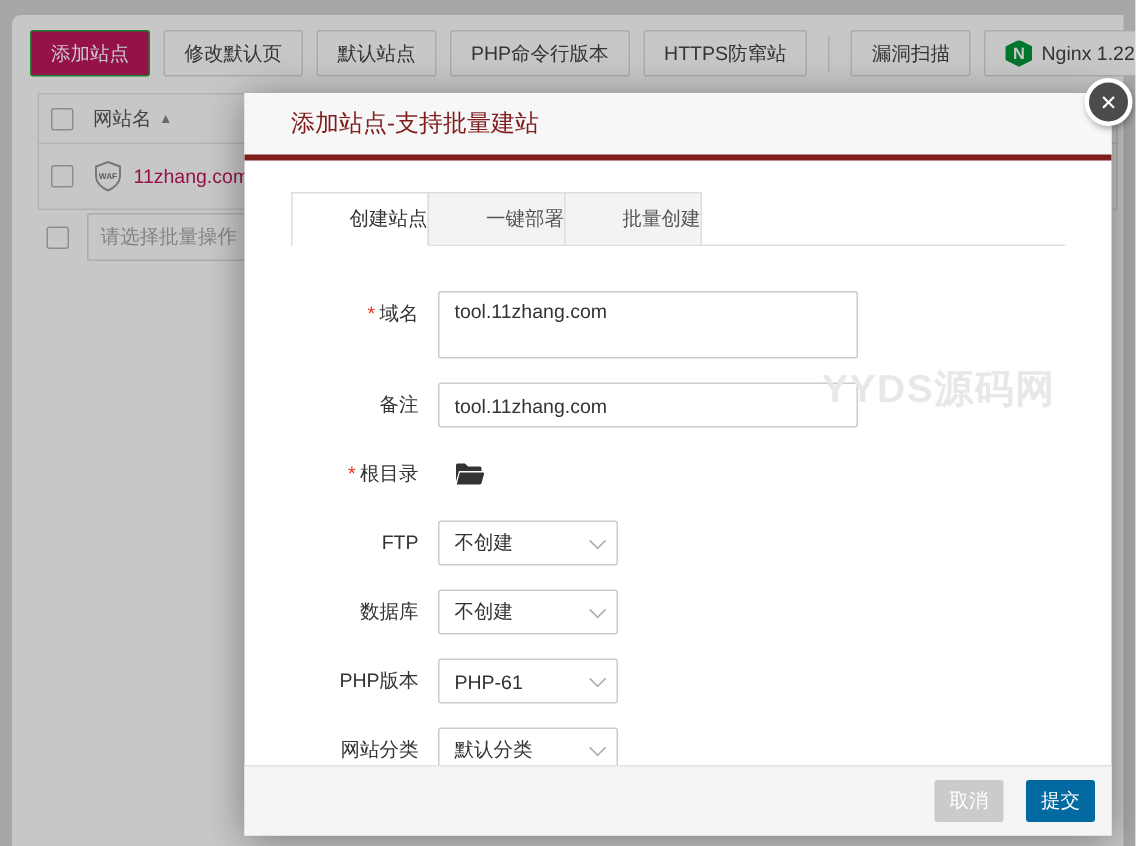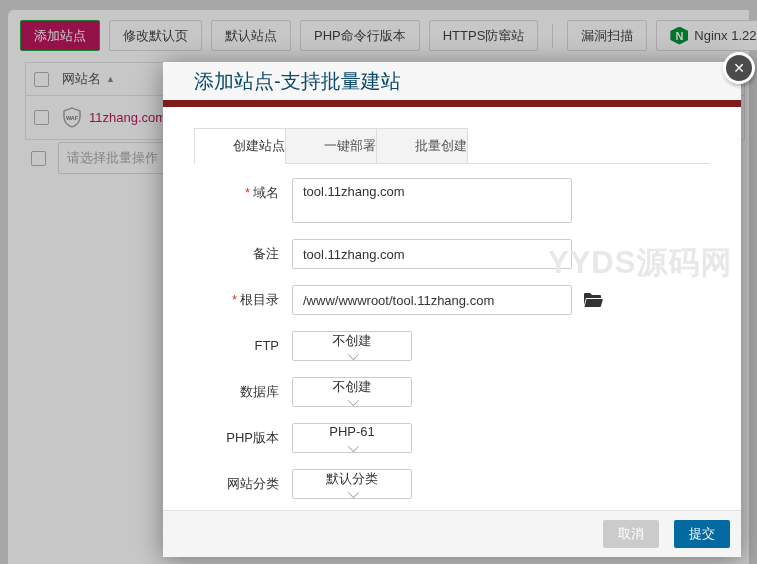--- a/index.html
+++ b/index.html
@@ -27,45 +27,45 @@
   .site-link { color:#be185d; margin-left:7px; cursor:pointer; }
   .batch-row { position:absolute; left:23px; top:142px; display:flex; align-items:center; }
   .batch-select { margin-left:12px; width:130px; height:32px; border:1px solid #ddd; border-radius:2px; background:#fff; display:flex; align-items:center; justify-content:space-between; padding:0 8px; color:#aaa; }
   .batch-caret { color:#777; font-size:9px; }
 
   
   .overlay { position:absolute; inset:0; background:rgba(0,0,0,0.22); z-index:5; }
 
   
   .modal { position:absolute; left:163px; top:62px; width:578px; height:495px; background:#fff; z-index:10; box-shadow:0 3px 25px rgba(0,0,0,0.4); }
-  .modal-header { height:45px; background:#f7f7f7; border-bottom:7px solid #7f1d1d; display:flex; align-items:center; padding-left:31px; font-size:20px; color:#0c4a6e; }
+  .modal-header { height:45px; background:#f7f7f7; border-bottom:4px solid #7f1d1d; display:flex; align-items:center; padding-left:31px; font-size:16px; color:#7f1d1d; }
   .modal-close { position:absolute; left:560px; top:-10px; width:32px; height:32px; border-radius:50%; background:#4b4b4b; border:3px solid #fff; color:#fff; font-size:14px; font-weight:bold; display:flex; align-items:center; justify-content:center; cursor:pointer; box-shadow:1px 2px 4px rgba(0,0,0,0.3); }
   .modal-body { padding:21px 31px 0 31px; }
 
   .tabs { display:flex; border-bottom:1px solid #ddd; }
   .tab { width:92px; height:35px; line-height:33px; text-align:right; border:1px solid #ddd; border-bottom:none; background:#f3f3f3; color:#555; cursor:pointer; margin-right:-1px; }
   .tab.active { background:#fff; color:#333; margin-bottom:-1px; height:36px; }
 
-  .form { margin-top:14px; }
+  .form { margin-top:30px; }
   .frow { display:flex; align-items:flex-start; margin-bottom:16px; }
   .frow.center { align-items:flex-end; }
   .flabel { width:85px; text-align:right; margin-right:13px; color:#333; line-height:30px; flex:none; white-space:nowrap; }
   .req { color:#f32f15; margin-right:3px; }
   .f-textarea { width:280px; height:45px; border:1px solid #ccc; border-radius:2px; padding:5px 10px; font-family:inherit; font-size:13px; color:#333; resize:none; outline:none; }
   .f-input { width:280px; height:30px; border:1px solid #ccc; border-radius:2px; padding:0 10px; font-family:inherit; font-size:13px; color:#333; outline:none; }
-  .sel { width:120px; height:30px; border:1px solid #ccc; border-radius:2px; background:#fff; display:flex; align-items:center; justify-content:space-between; padding:0 10px; cursor:pointer; color:#333;flex-direction:column; }
+  .sel { width:120px; height:30px; border:1px solid #ccc; border-radius:2px; background:#fff; display:flex; align-items:center; justify-content:space-between; padding:0 10px; cursor:pointer; color:#333; }
   .chev { width:8px; height:8px; border-right:1px solid #aaa; border-bottom:1px solid #aaa; transform:rotate(45deg) translateY(-2px); }
   .folder-ic { margin-left:11px; margin-top:7px; cursor:pointer; }
 
   .modal-footer { position:absolute; left:0; bottom:0; width:100%; height:47px; background:#f5f5f5; border-top:1px solid #e3e3e3; display:flex; align-items:center; justify-content:flex-end; padding-right:11px; gap:15px; }
-  .btn { width:56px; height:28px; border:none; border-radius:2px; color:#fff; font-size:13px; font-family:inherit; cursor:pointer; }
+  .btn { width:46px; height:28px; border:none; border-radius:2px; color:#fff; font-size:13px; font-family:inherit; cursor:pointer; }
   .btn-cancel { background:#cbcbcb; }
   .btn-submit { background:#0369a1; }
 
-  .watermark { position:absolute; left:385px; top:180px; font-size:31px; font-weight:bold; color:#e8e8e8; letter-spacing:1px; z-index:12; pointer-events:none; white-space:nowrap; }
+  .watermark { position:absolute; left:385px; top:180px; font-size:26px; font-weight:bold; color:#e8e8e8; letter-spacing:1px; z-index:12; pointer-events:none; white-space:nowrap; }
 </style>
 </head>
 <body>
 
 <div class="stage">
 
   <div class="bg-card"></div>
 
   <div class="toolbar">
     <div class="tb-btn primary">添加站点</div>
@@ -132,21 +132,20 @@
           <textarea class="f-textarea" spellcheck="false" style="">tool.11zhang.com</textarea>
         </div>
 
         <div class="frow center">
           <span class="flabel">备注</span>
           <input class="f-input" spellcheck="false" value="tool.11zhang.com" style="">
         </div>
 
         <div class="frow">
           <span class="flabel"><span class="req">*</span><span>根目录</span></span>
-          <input class="f-input" spellcheck="false" value="/www/wwwroot/tool.11zhang.com" style="">
           <svg class="folder-ic" width="20" height="16" viewBox="0 0 20 16">
             <path d="M1 2 Q1 1 2 1 H7 L9 3 H17 Q18 3 18 4 V6 H3 L1 13 Z" fill="#333"></path>
             <path d="M3.5 7 H19 Q20 7 19.7 8 L18 14 Q17.8 15 16.8 15 H1.5 Z" fill="#333"></path>
           </svg>
         </div>
 
         <div class="frow center">
           <span class="flabel">FTP</span>
           <div class="sel">
             <span>不创建</span>

